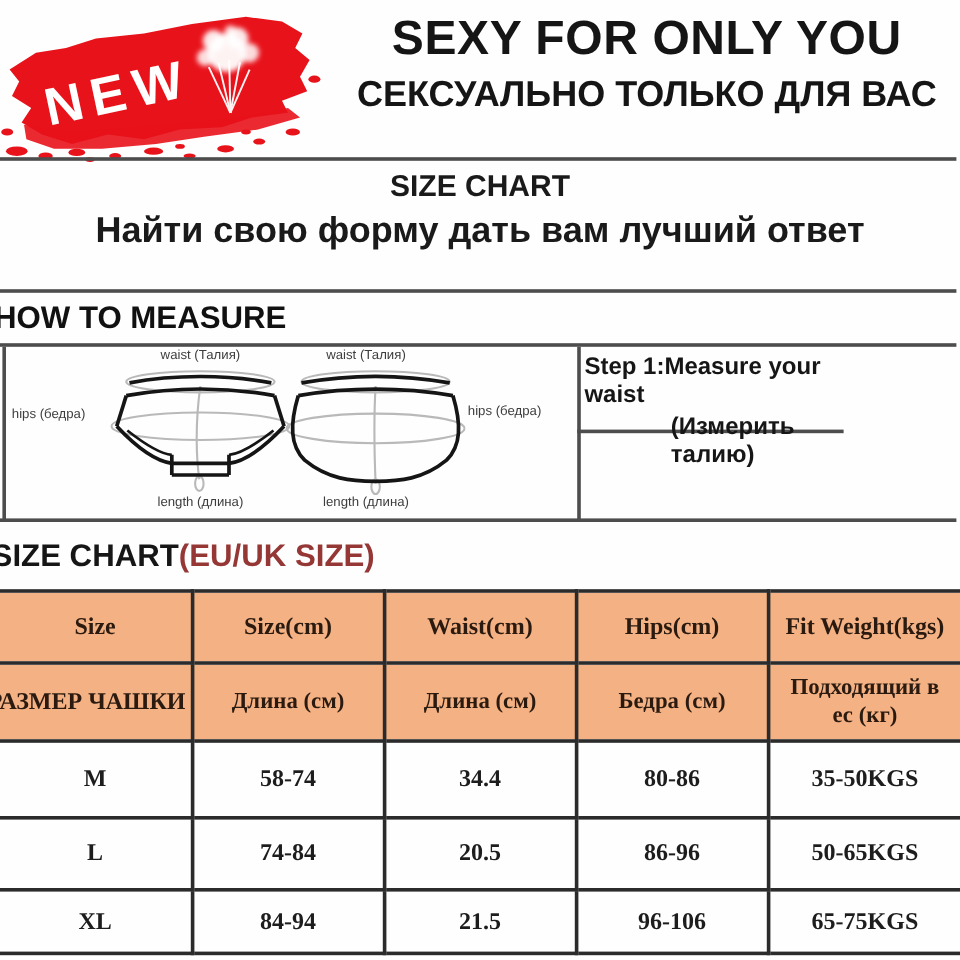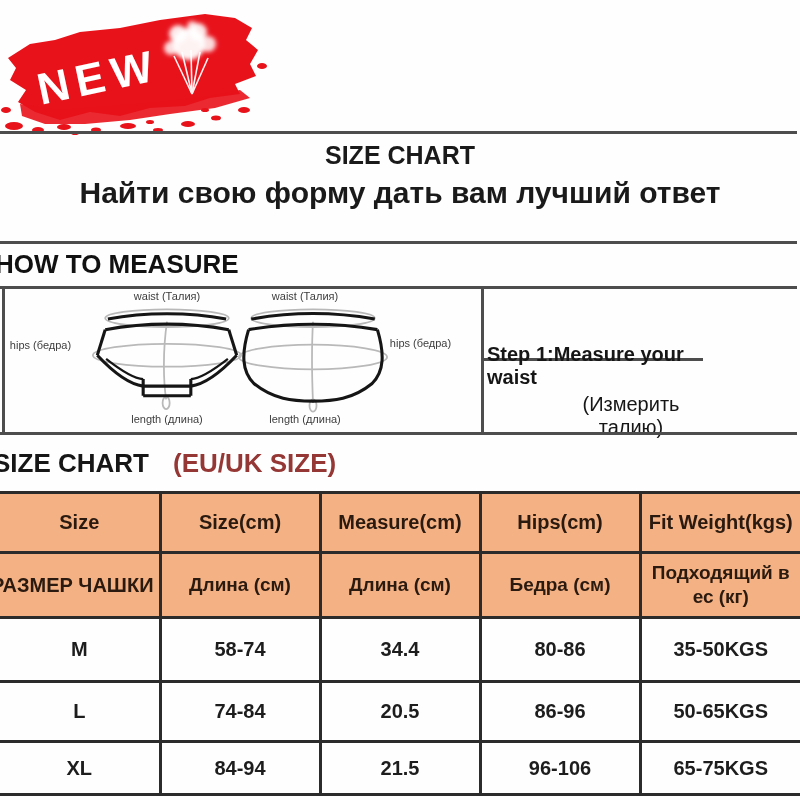--- a/index.html
+++ b/index.html
@@ -25,30 +25,30 @@
 
   .howto { position:absolute; left:-5px; top:249px; font-size:26px; font-weight:bold; color:#111; }
 
   
   .measure-box { position:absolute; left:0; top:289px; width:703px; height:144px; }
   .mb-left-border { position:absolute; left:2px; top:0; width:3px; height:144px; background:#4d4d4d; }
   .mb-vdivider { position:absolute; left:481px; top:0; width:3px; height:144px; background:#4d4d4d; }
   .mb-step-divider { position:absolute; left:481px; top:69px; right:0; height:3px; background:#4d4d4d; }
   .diag-label { position:absolute; font-size:11px; color:#3d3d3d; text-align:center; width:120px; }
   .diag-svg { position:absolute; }
-  .step { position:absolute; left:487px; right:0;margin-top:48px; }
+  .step { position:absolute; left:487px; right:0; }
   .step-en { font-size:20px; font-weight:bold; color:#161616; }
-  .step-ru { font-size:20px; font-weight:normal; color:#161616; padding-left:72px; margin-top:4px;text-align:center; }
+  .step-ru { font-size:20px; font-weight:bold; color:#161616; padding-left:72px; margin-top:4px; }
 
   .sc-heading { position:absolute; left:-7px; top:448px; font-size:26px; font-weight:bold; white-space:nowrap; }
   .sc-heading .black { color:#161616; }
-  .sc-heading .red { color:#953735;margin-left:24px; }
-
-  
-  table.size-table { position:absolute; left:0; top:491px; width:800px; border-collapse:collapse; table-layout:fixed; }
+  .sc-heading .red { color:#953735; }
+
+  
+  table.size-table { position:absolute; left:0; top:491px; width:800px; border-collapse:collapse; table-layout:fixed;font-family:Liberation Serif, serif; }
   table.size-table td {
     border:3px solid #2b2b2b; text-align:center; vertical-align:middle;
     font-weight:bold; font-size:20px; color:#1d1d1d; overflow:hidden; padding:0;
   }
   table.size-table td:first-child { border-left:none; }
   table.size-table td:last-child { border-right:none; }
   tr.hdr td { background:#f4b183; color:#2a1a10; }
   tr.row-en td { height:57px; }
   tr.row-ru td { height:62px; font-size:19px; }
   tr.row-m  td { height:61px; }
@@ -101,20 +101,24 @@
           <circle cx="198" cy="26" r="9" opacity="0.9"></circle>
           <circle cx="208" cy="38" r="8" opacity="0.85"></circle>
           <circle cx="171" cy="42" r="7" opacity="0.85"></circle>
           <circle cx="192" cy="20" r="5" opacity="0.8"></circle>
         </g>
       </g>
       <text x="36" y="88" transform="rotate(-12 90 70)" fill="#ffffff" font-family="Liberation Sans, sans-serif" font-size="44" font-weight="bold" letter-spacing="7">NEW</text>
     </g>
   </svg>
 
+  <div class="titles">
+    <div class="title-en">SEXY FOR ONLY YOU</div>
+    <div class="title-ru">СЕКСУАЛЬНО ТОЛЬКО ДЛЯ ВАС</div>
+  </div>
 
   <div class="hrule" style="top:131px"></div>
 
   <div class="intro">
     <div class="intro-h">SIZE CHART</div>
     <div class="intro-ru">Найти свою форму дать вам лучший ответ</div>
   </div>
 
   <div class="hrule" style="top:241px"></div>
 
@@ -178,21 +182,21 @@
 
   <div class="sc-heading">
     <span class="black">SIZE CHART</span><span class="red">(EU/UK SIZE)</span>
   </div>
 
   <table class="size-table">
     <tbody>
       <tr class="hdr row-en">
         <td>Size</td>
         <td>Size(cm)</td>
-        <td>Measure(cm)</td>
+        <td>Waist(cm)</td>
         <td>Hips(cm)</td>
         <td>Fit  Weight(kgs)</td>
       </tr>
       <tr class="hdr row-ru">
         <td><span class="cut-left">РАЗМЕР ЧАШКИ</span></td>
         <td>Длина (см)</td>
         <td>Длина (см)</td>
         <td>Бедра (см)</td>
         <td class="two-line">Подходящий в
 ес (кг)</td>

